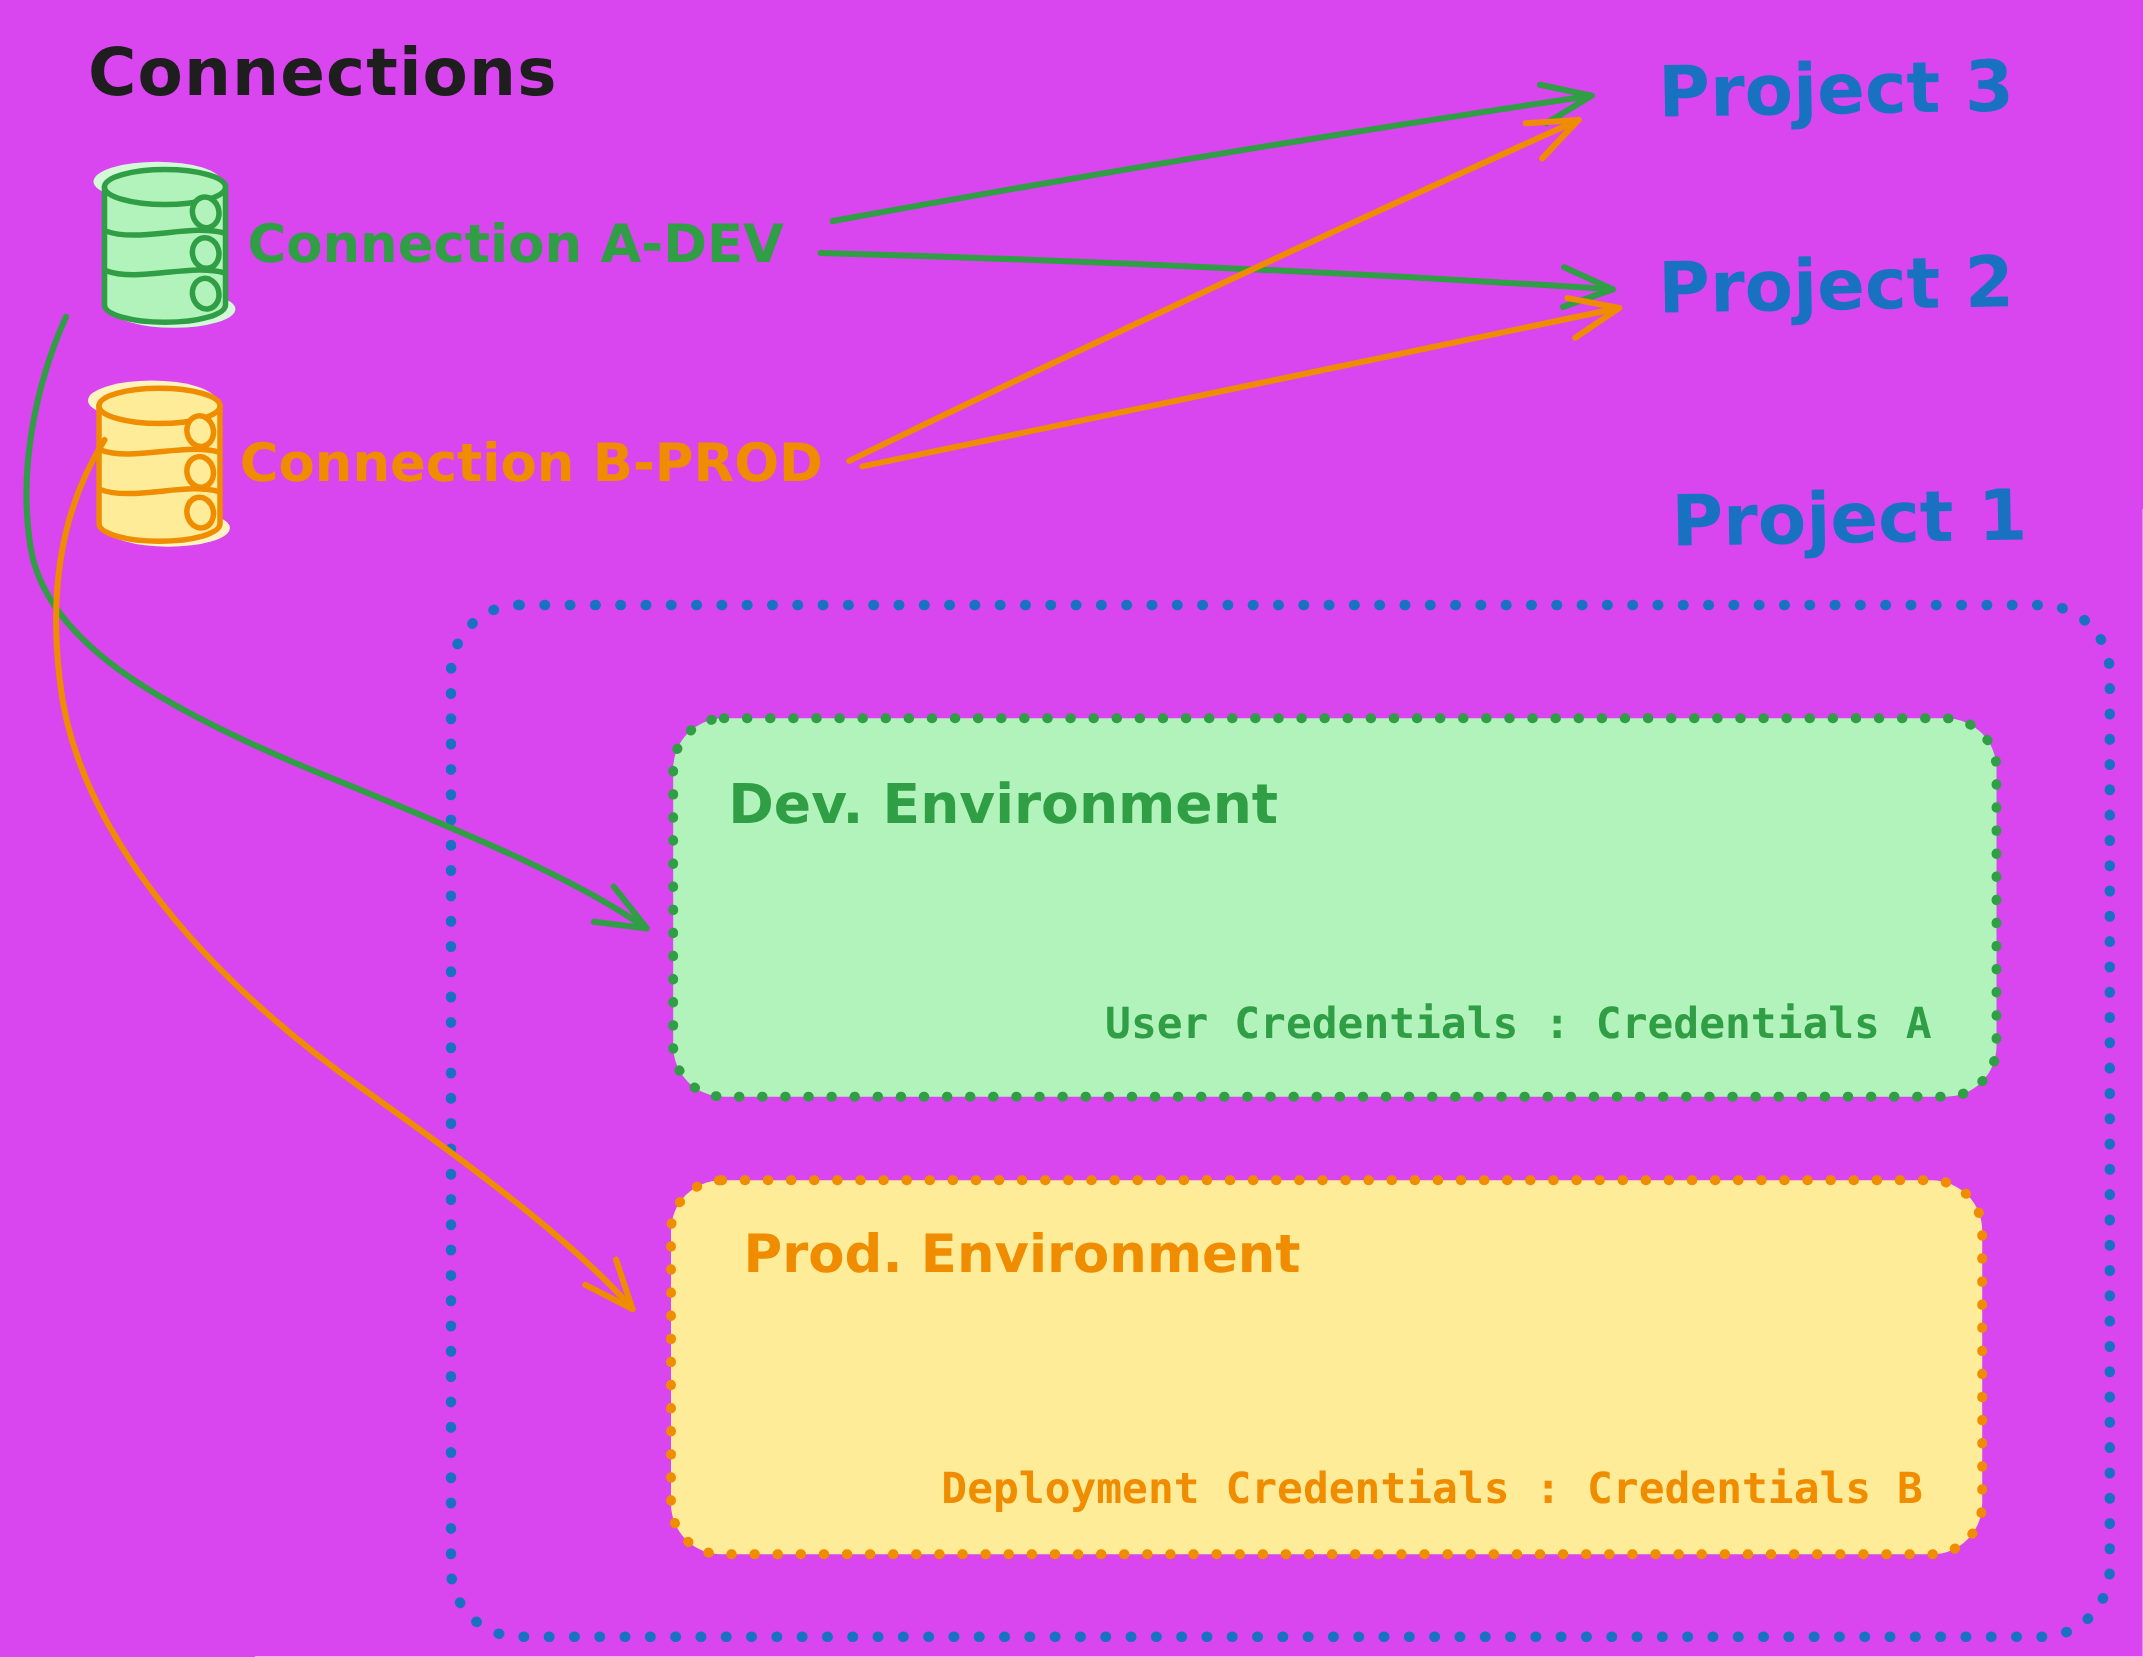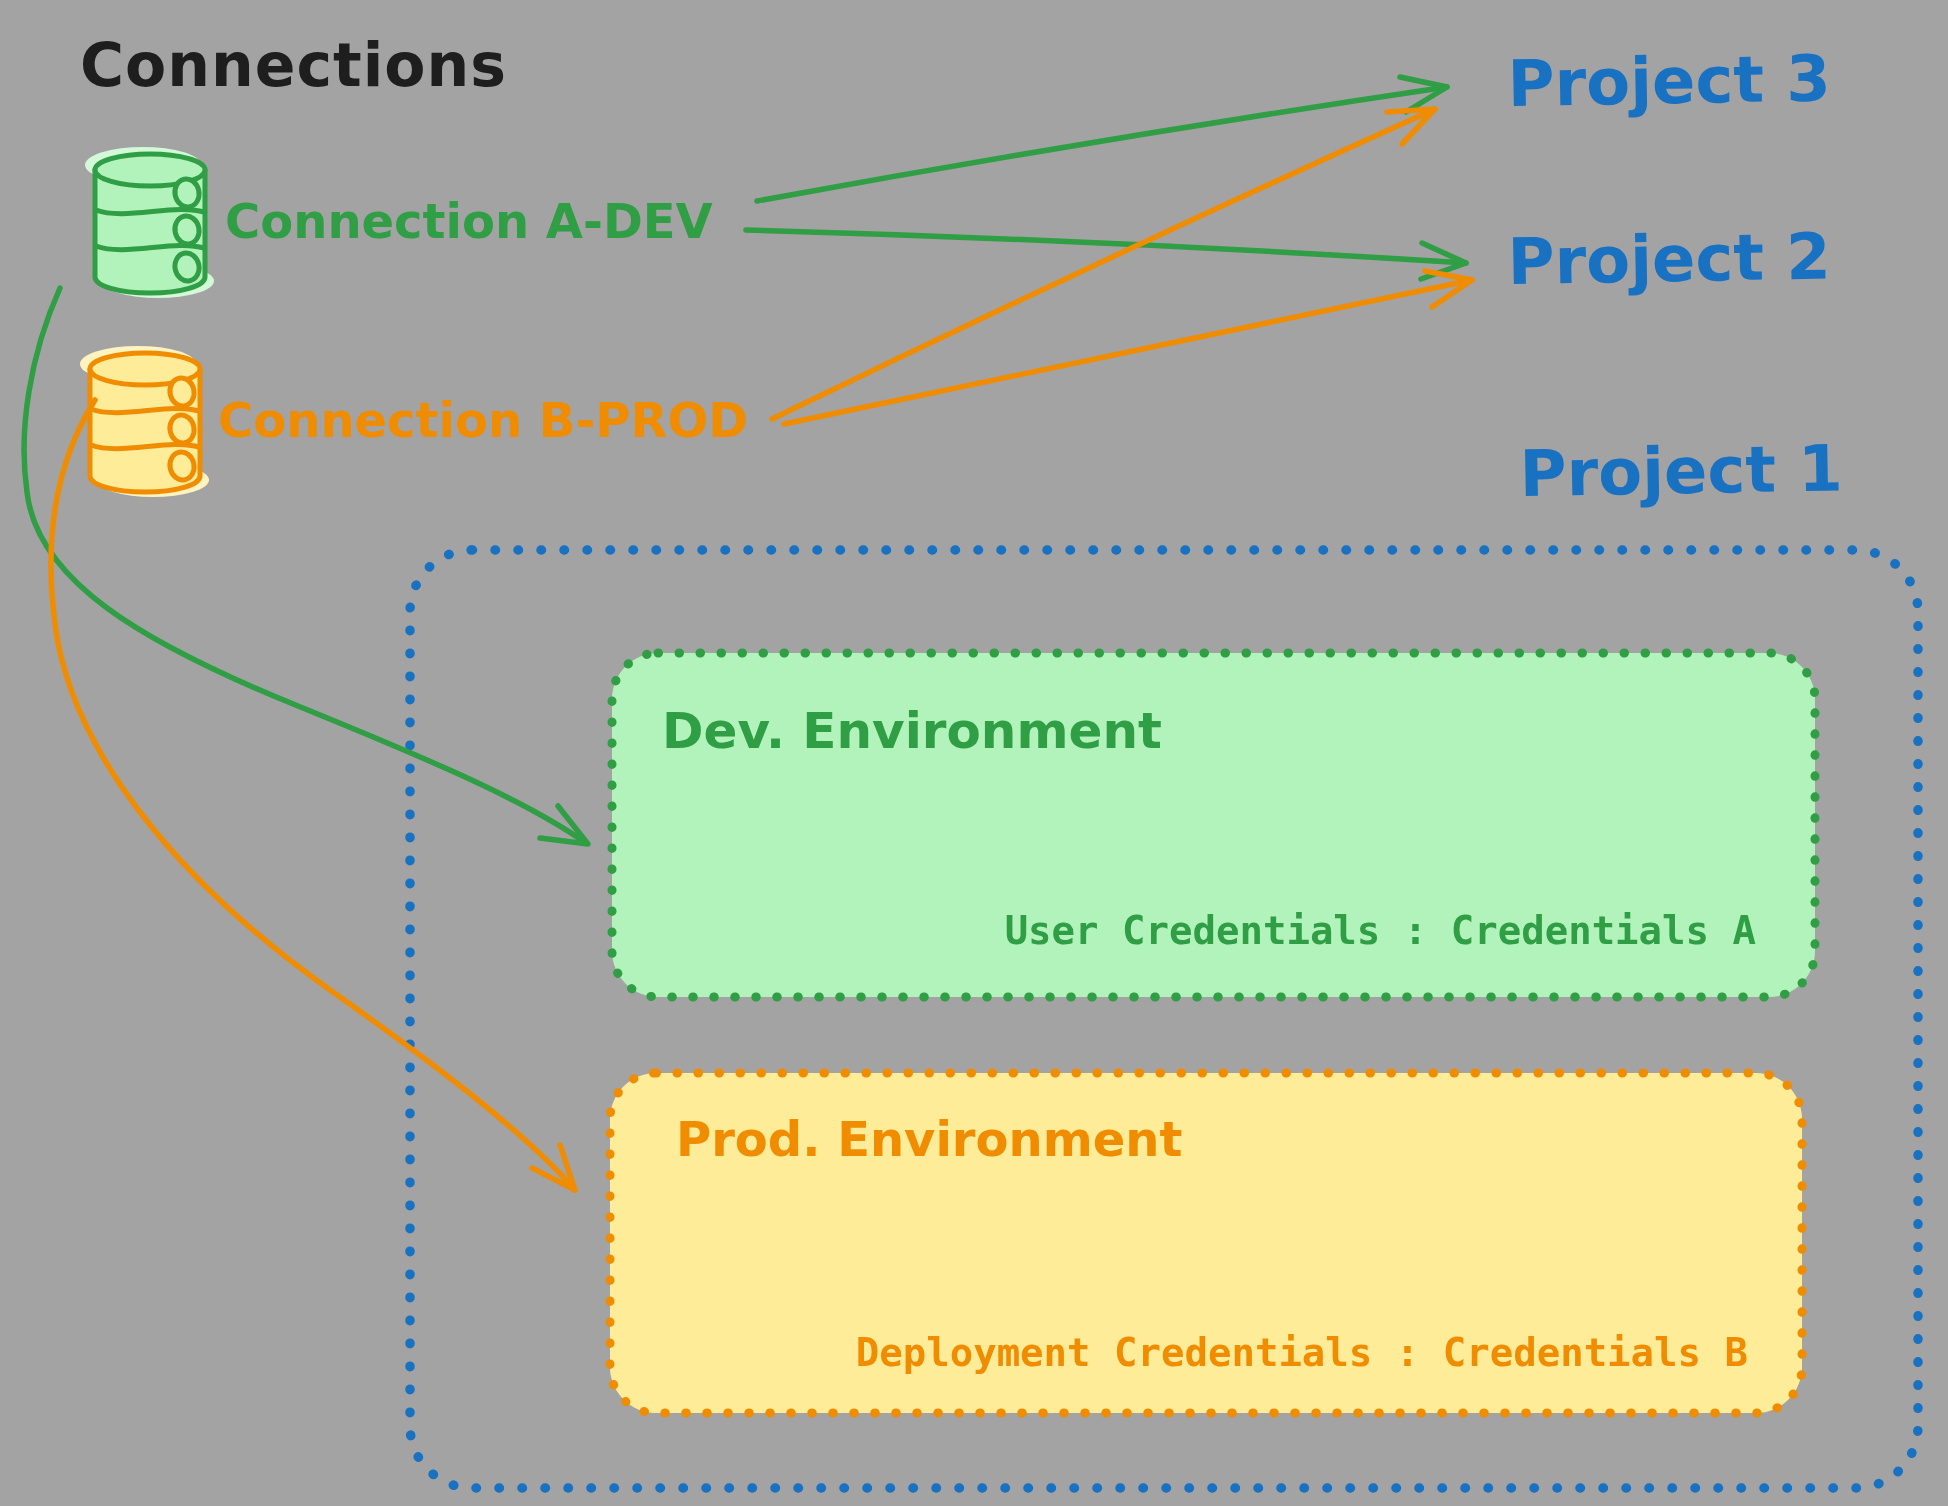--- a/index.html
+++ b/index.html
@@ -1,16 +1,16 @@
 <!DOCTYPE html>
 <html><head>
 <meta charset="utf-8">
 <style>
   html,body{margin:0;padding:0;background:#ffffff;}
-  .stage{position:relative;width:1948px;height:1506px;background:#a3a3a3;overflow:hidden;}
+  .stage{position:relative;width:1948px;height:1506px;background:#d946ef;overflow:hidden;}
   svg{display:block;}
   text{font-family:"DejaVu Sans",sans-serif;}
   .hand{font-family:"DejaVu Sans",sans-serif;font-weight:700;}
   .mono{font-family:"DejaVu Sans Mono",monospace;font-weight:700;}
 </style>
 </head>
 <body>
 
 <div class="stage">
 <svg width="1948" height="1506" viewBox="0 0 1948 1506" xmlns="http://www.w3.org/2000/svg">

